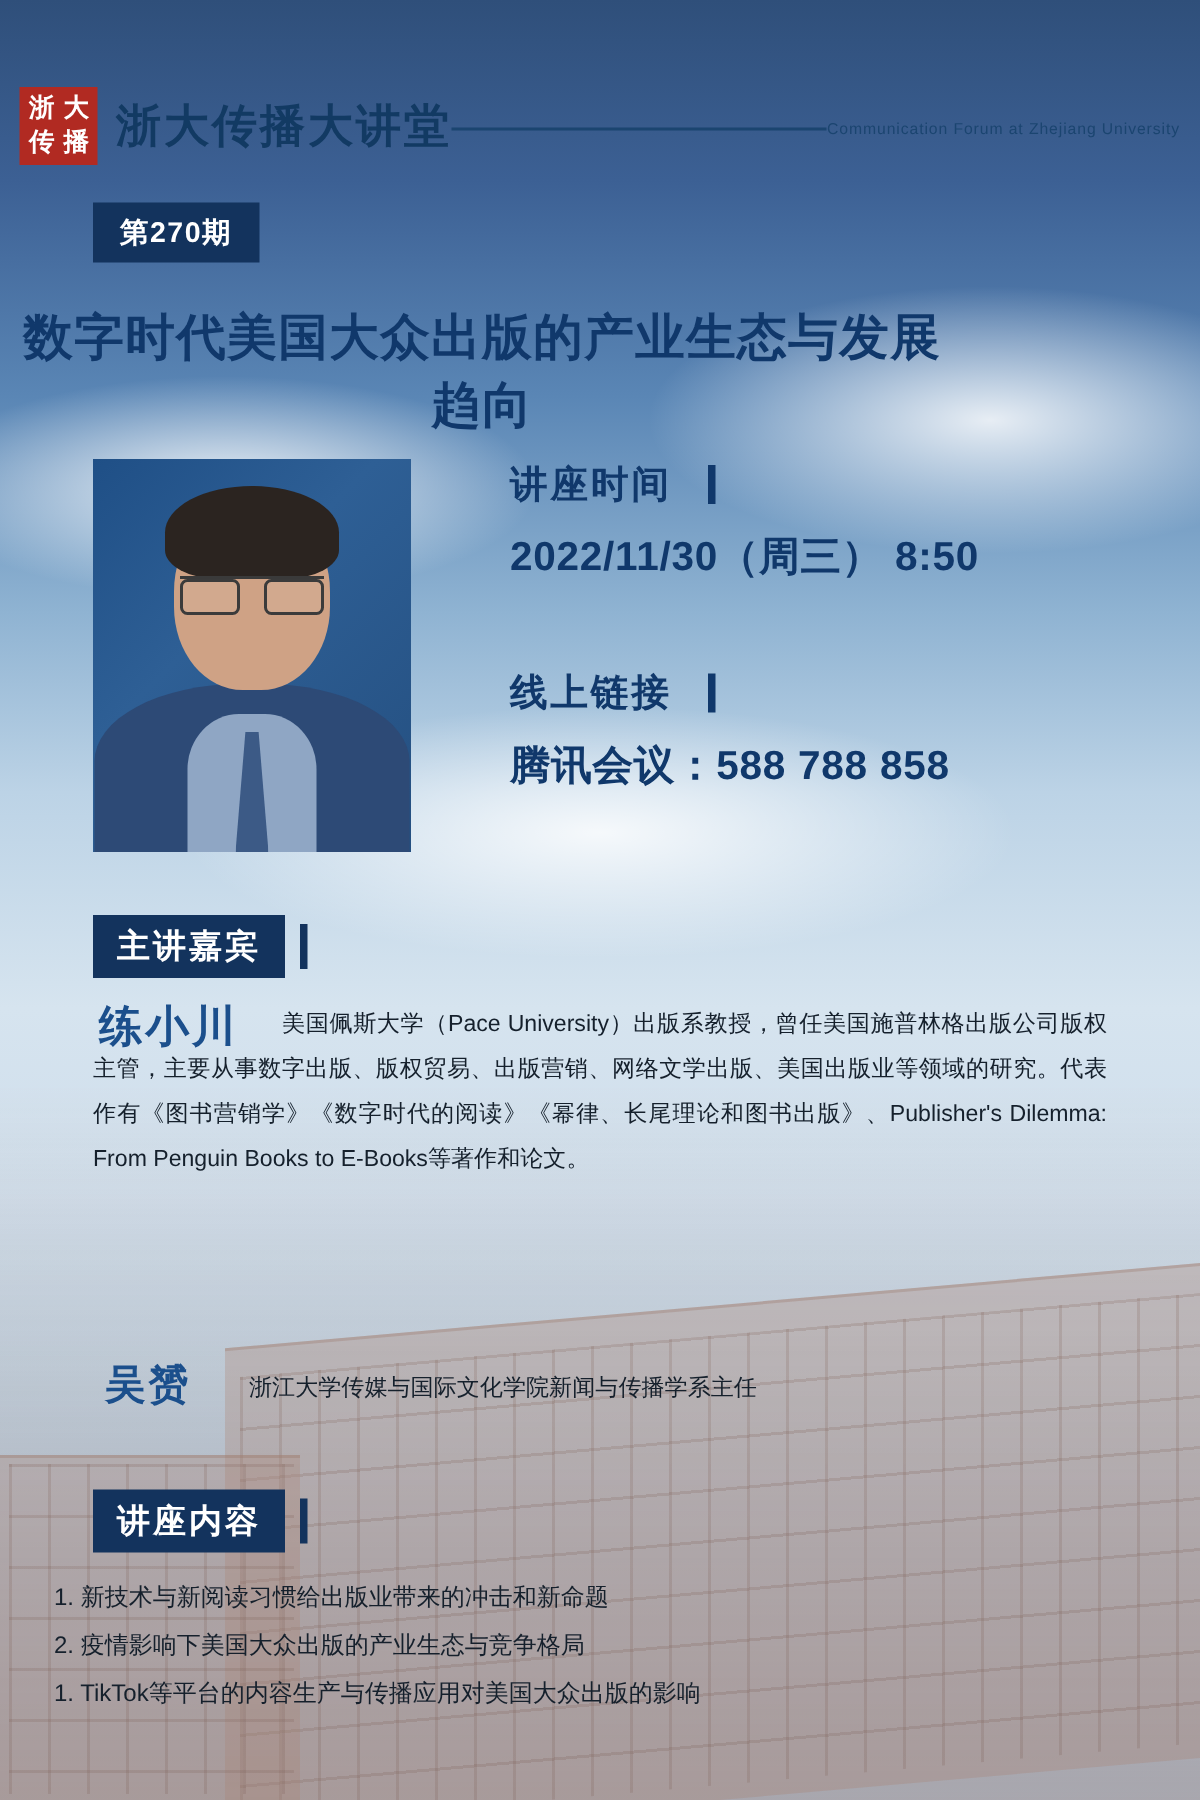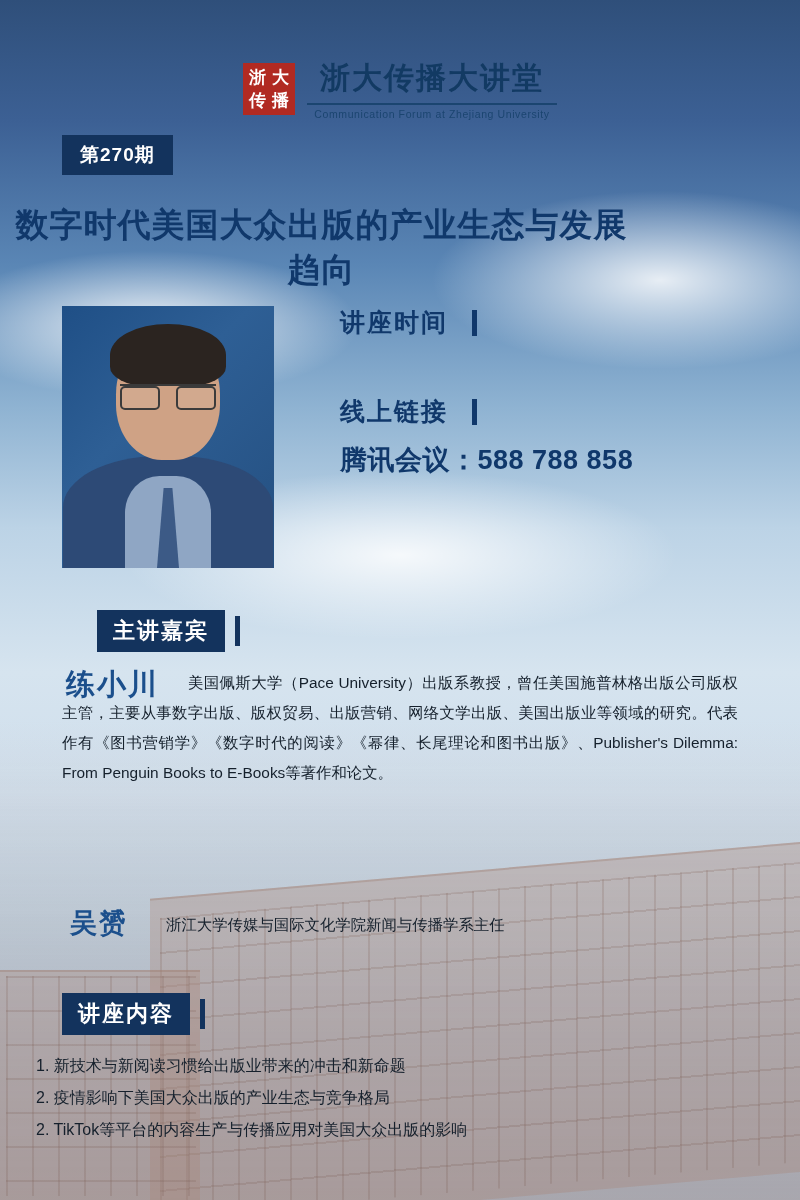--- a/index.html
+++ b/index.html
@@ -240,21 +240,21 @@
     <div class="bldg-grid" style="left:6px; top:256px; width:190px; height:220px;"></div>
   </div>
 
   <div class="logo-wrap">
     <div class="logo-seal">
       <span>浙</span>
       <span>大</span>
       <span>传</span>
       <span>播</span>
     </div>
-    <div style="display:flex; flex-direction:column; align-items:center;">
+    <div style="display:flex; align-items:center;">
       <div class="logo-text-cn">浙大传播大讲堂</div>
       <div class="logo-underline"></div>
       <div class="logo-text-en">Communication Forum at Zhejiang University</div>
     </div>
   </div>
 
   <div class="issue-badge">第270期</div>
 
   <div class="main-title">数字时代美国大众出版的产业生态与发展趋向</div>
 
@@ -265,41 +265,42 @@
     <div class="face"></div>
     <div class="hair"></div>
     <div class="glasses"></div>
   </div>
 
   <div class="info">
     <div class="label-row">
       <span class="label-cn">讲座时间</span>
       <span class="label-bar"></span>
     </div>
+    <div class="info-value">2022/11/30（周三）  8:50</div>
     <div class="info-gap"></div>
     <div class="label-row">
       <span class="label-cn">线上链接</span>
       <span class="label-bar"></span>
     </div>
     <div class="info-value">腾讯会议：588 788 858</div>
   </div>
 
-  <div class="tag" style="top:610px; left:62px;margin-left:35px;">
+  <div class="tag" style="top:610px; left:62px;">
     <span class="tag-box">主讲嘉宾</span>
     <span class="tag-bar"></span>
   </div>
   <div class="guest-name" style="top:665px; left:66px;">练小川</div>
   <div class="body-text" style="top:668px; left:62px; width:676px; text-indent:126px;">美国佩斯大学（Pace University）出版系教授，曾任美国施普林格出版公司版权主管，主要从事数字出版、版权贸易、出版营销、网络文学出版、美国出版业等领域的研究。代表作有《图书营销学》《数字时代的阅读》《幂律、长尾理论和图书出版》、Publisher's Dilemma: From Penguin Books to E-Books等著作和论文。</div>
 
   <div class="host-name" style="top:905px; left:70px;">吴赟</div>
   <div class="host-title" style="top:915px; left:166px;">浙江大学传媒与国际文化学院新闻与传播学系主任</div>
 
   <div class="tag" style="top:993px; left:62px;">
     <span class="tag-box">讲座内容</span>
     <span class="tag-bar"></span>
   </div>
   <div class="content-list" style="top:1050px; left:36px;">
     <div>1. 新技术与新阅读习惯给出版业带来的冲击和新命题</div>
     <div>2. 疫情影响下美国大众出版的产业生态与竞争格局</div>
-    <div>2. TikTok等平台的内容生产与传播应用对美国大众出版的影响</div>
+    <div>1. TikTok等平台的内容生产与传播应用对美国大众出版的影响</div>
   </div>
 
 </div>
 
 </body></html>

